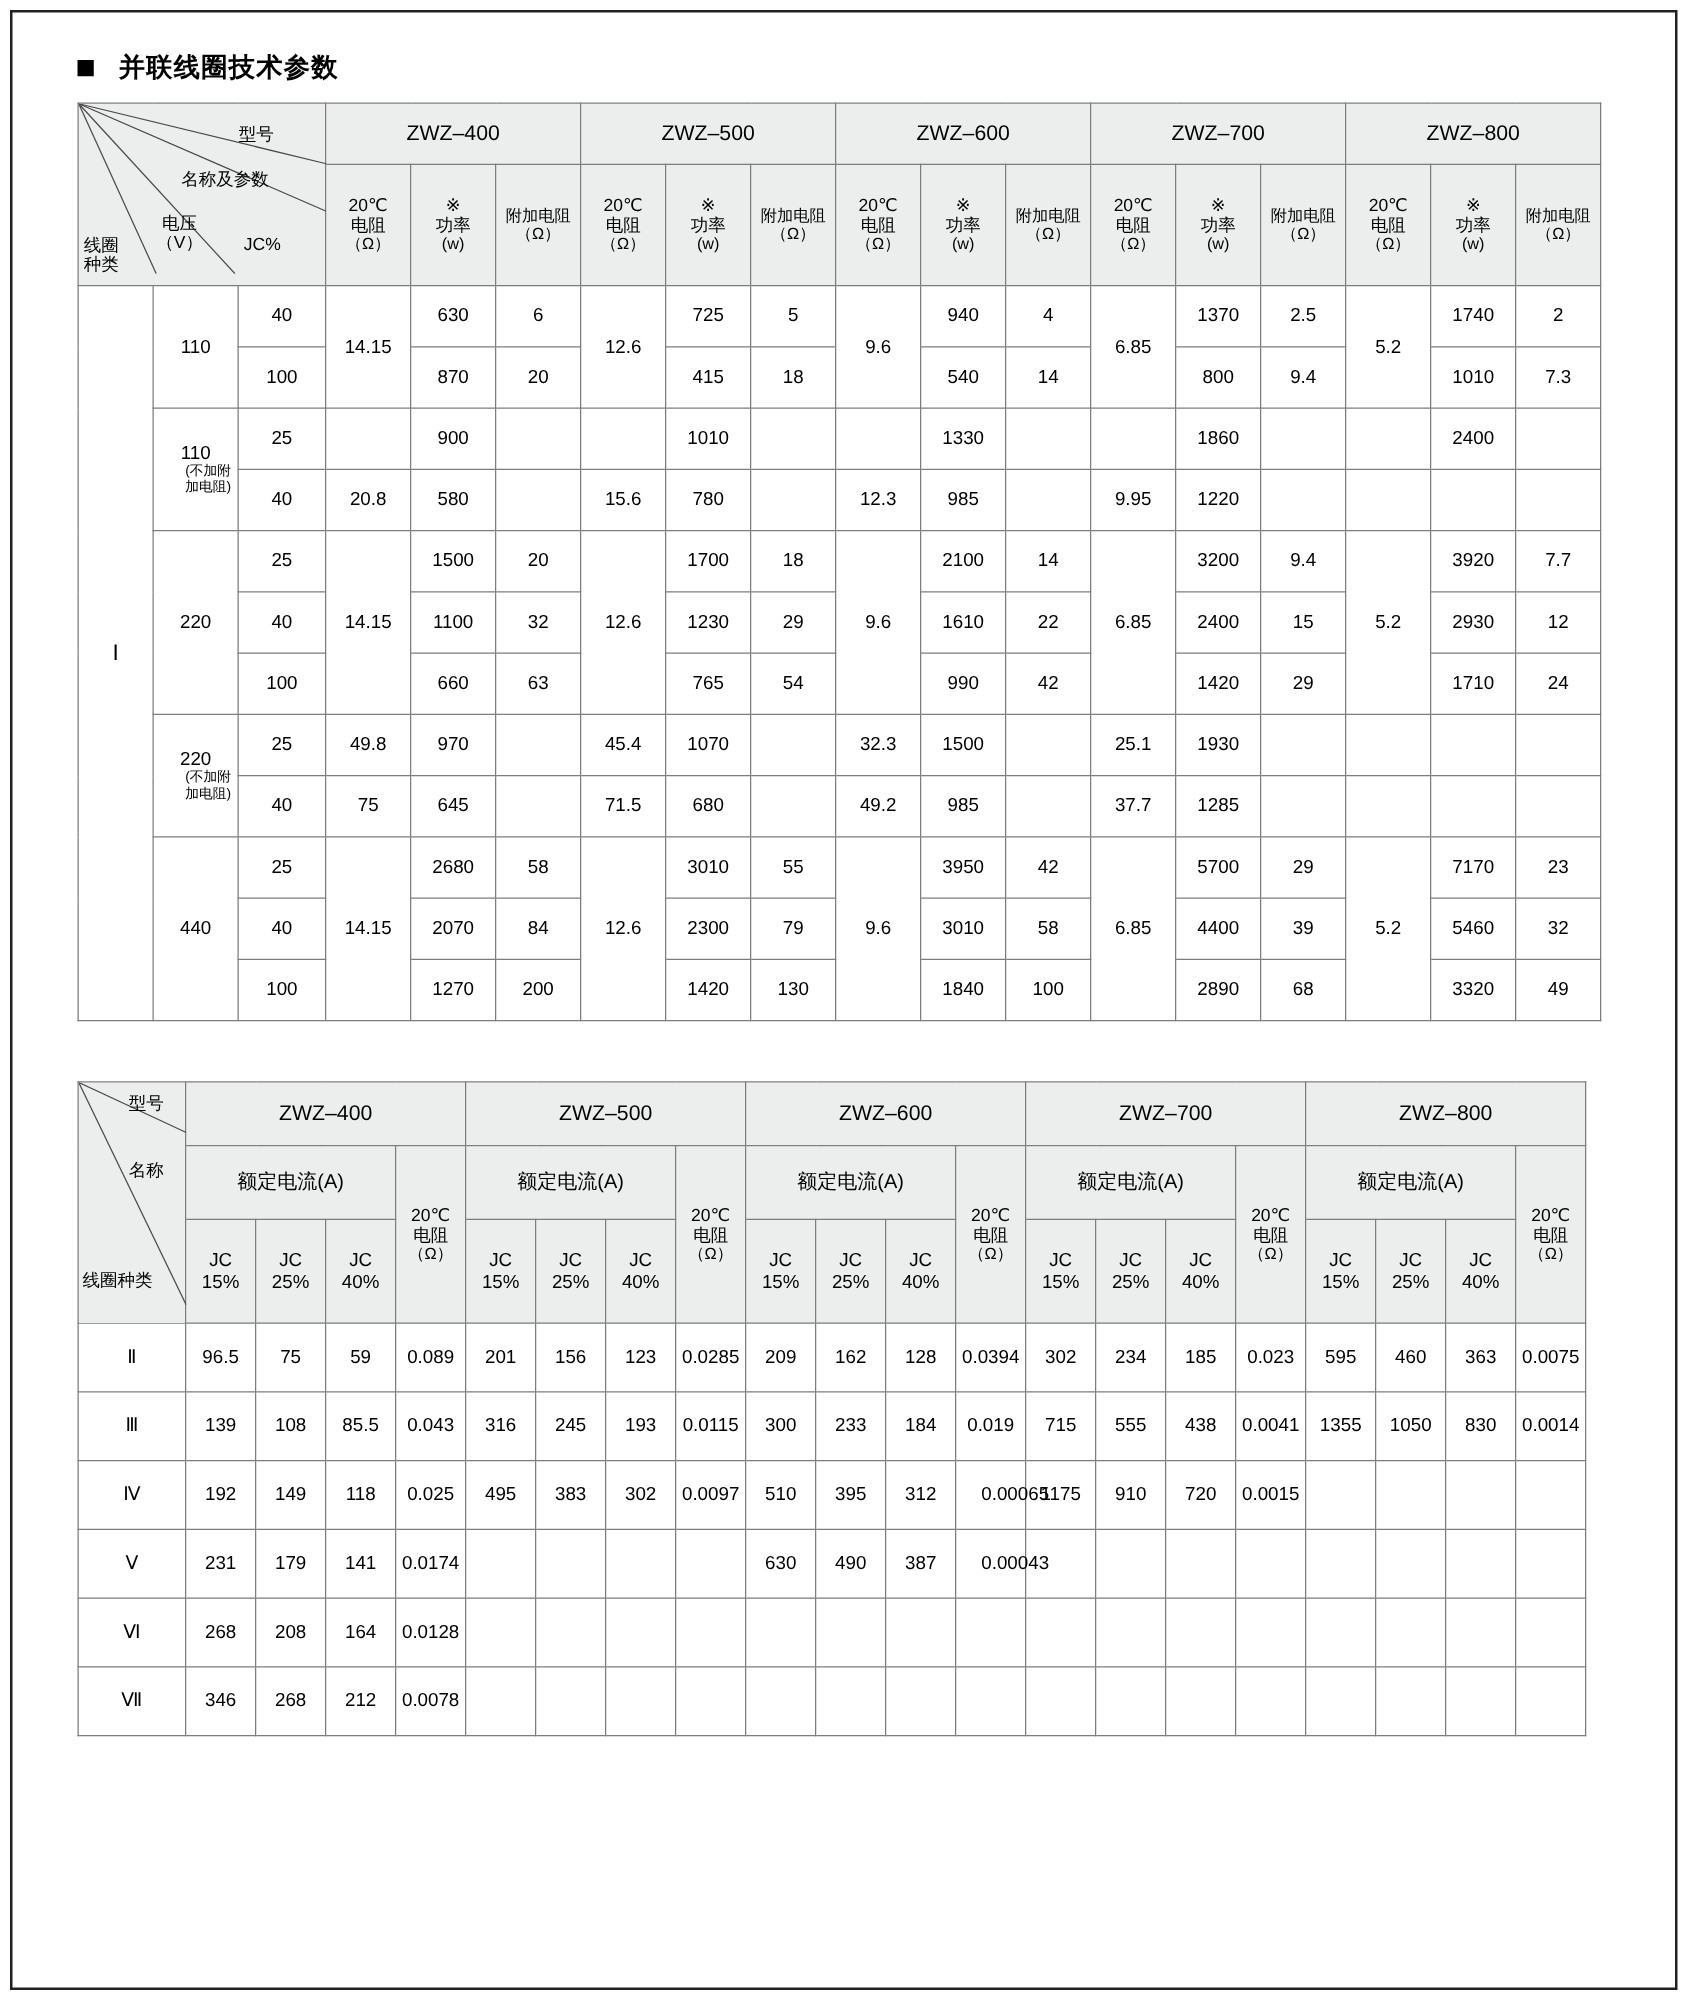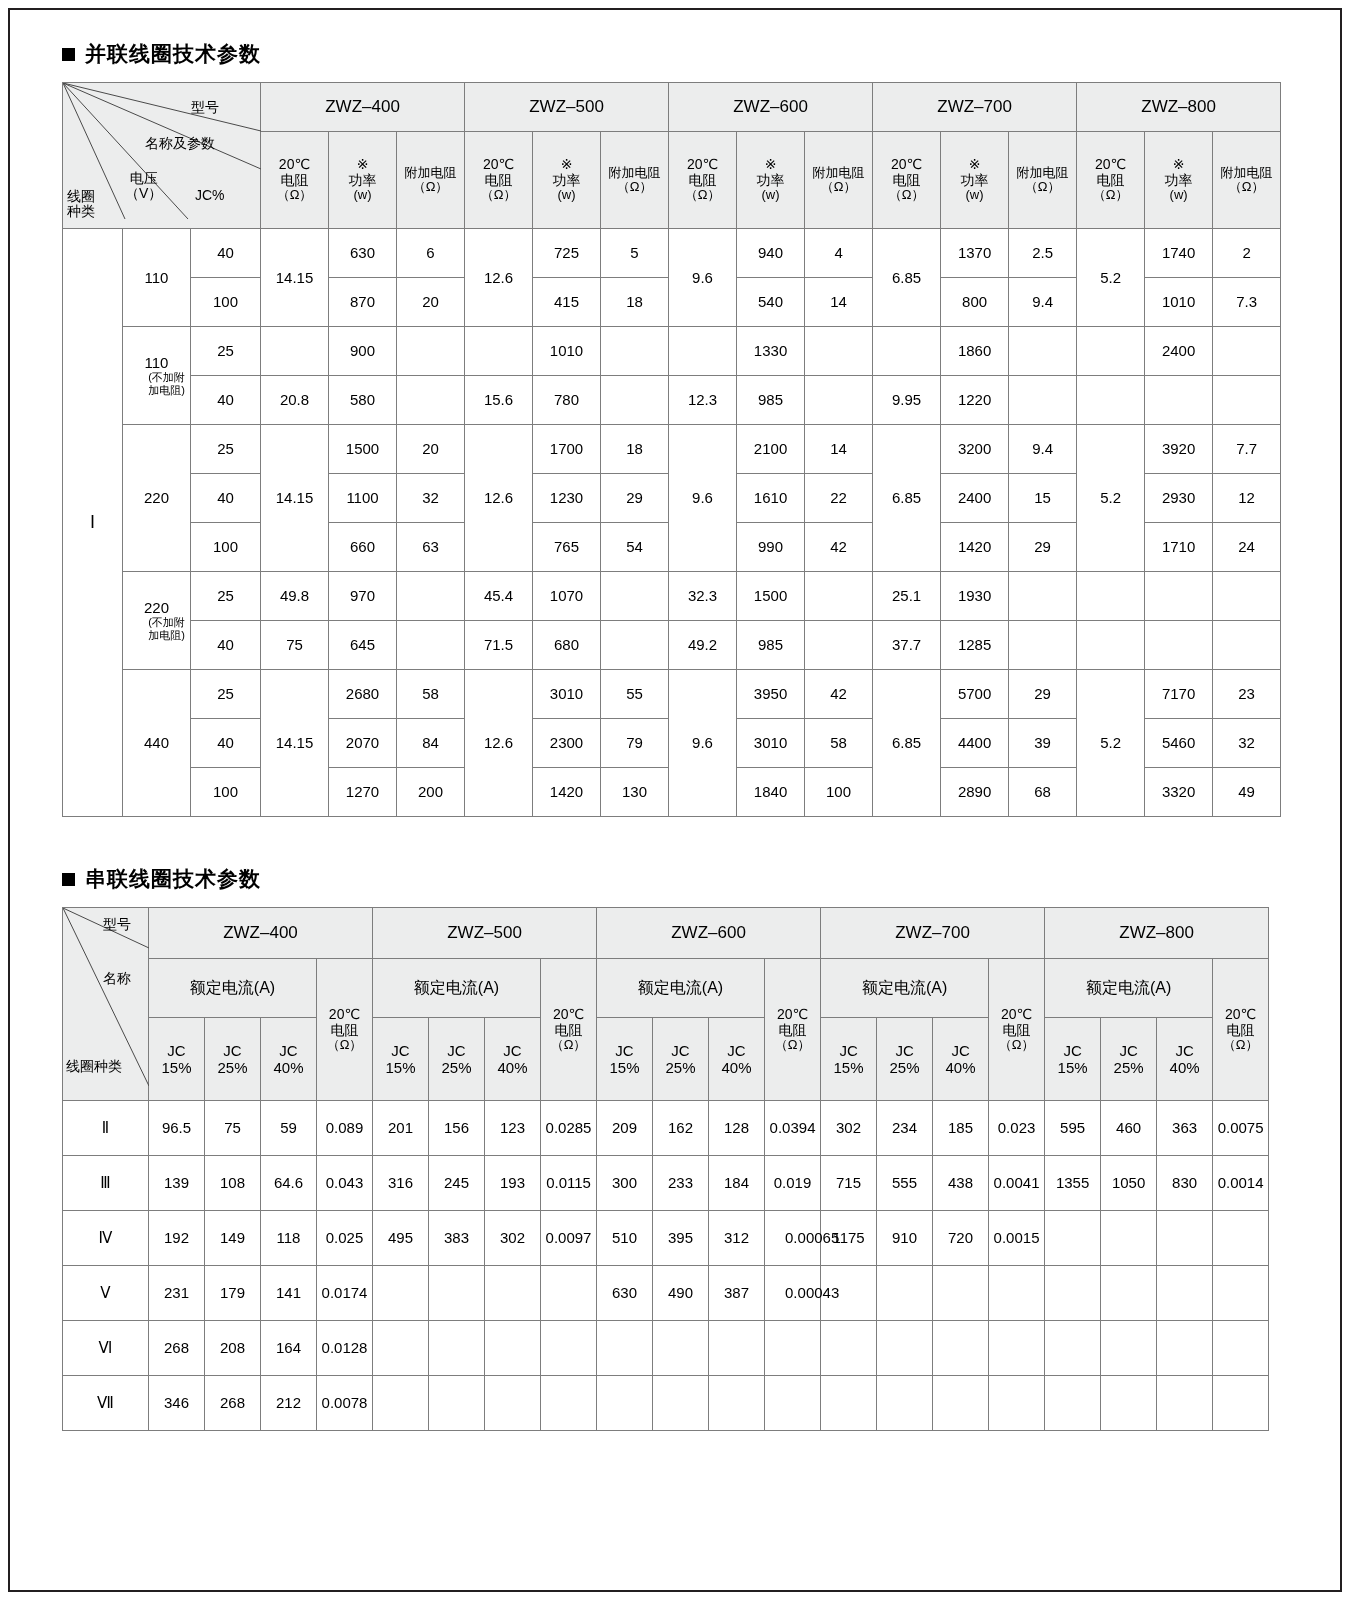--- a/index.html
+++ b/index.html
@@ -30,20 +30,21 @@
     top: 40px;
     width: 1210px;
   }
   .section-title {
     font-size: 21px;
     font-weight: bold;
     letter-spacing: 1px;
     margin: 0 0 14px 0;
     display: flex;
     align-items: center;
+    gap: 10px;
   }
   .section-title .bullet {
     display: inline-block;
     width: 13px;
     height: 13px;
     background: #000;
     margin-right: 10px;
   }
   table {
     border-collapse: collapse;
@@ -471,24 +472,20 @@
         <td>68</td>
         <td>3320</td>
         <td>49</td>
       </tr>
     </tbody>
   </table>
 
 
   <div class="spacer"></div>
 
-  <div class="section-title">
-    <span class="bullet"></span>
-    <span>串联线圈技术参数</span>
-  </div>
 
   <table class="t2">
     <colgroup>
       <col style="width:86px">
       <col style="width:56px">
         <col style="width:56px">
         <col style="width:56px">
         <col style="width:56px">
       <col style="width:56px">
         <col style="width:56px">
@@ -639,21 +636,21 @@
         <td>0.023</td>
         <td>595</td>
         <td>460</td>
         <td>363</td>
         <td>0.0075</td>
       </tr>
       <tr class="data-row">
         <td class="roman">Ⅲ</td>
         <td>139</td>
         <td>108</td>
-        <td>64.6</td>
+        <td>85.5</td>
         <td>0.043</td>
         <td>316</td>
         <td>245</td>
         <td>193</td>
         <td>0.0115</td>
         <td>300</td>
         <td>233</td>
         <td>184</td>
         <td>0.019</td>
         <td>715</td>

